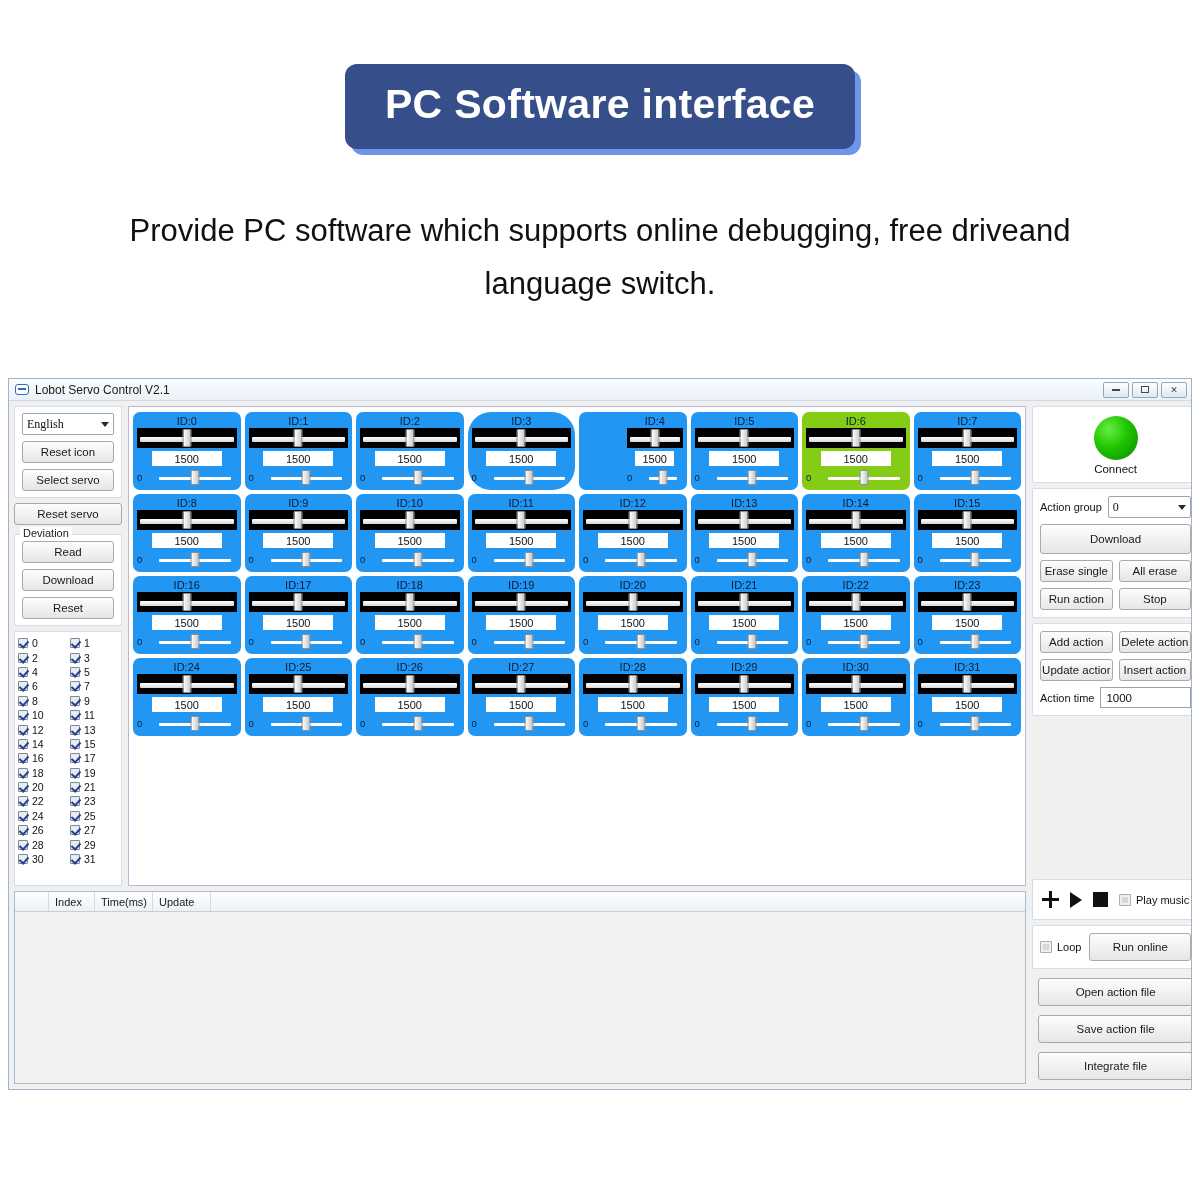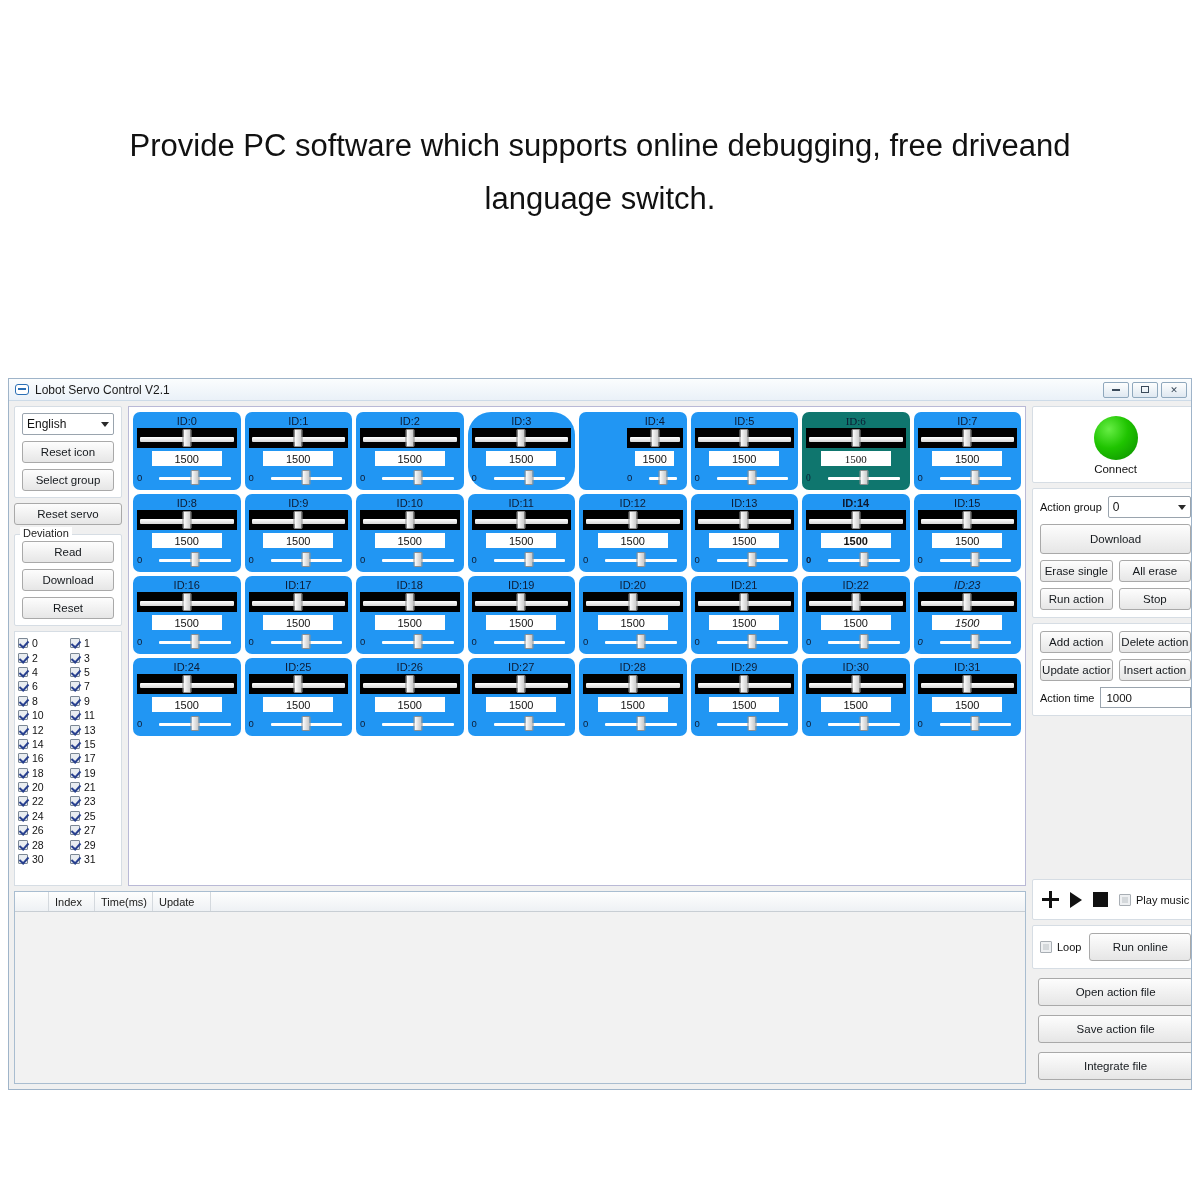--- a/index.html
+++ b/index.html
@@ -99,20 +99,21 @@
     font-family:"Liberation Sans", sans-serif;
     display:flex; align-items:center; justify-content:center;
     white-space:nowrap; overflow:hidden;
   }
   .sel {
     height:22px; width:100%;
     border:1px solid #9aa4ae; border-radius:2px;
     background:#ffffff; font-size:12px; color:#111;
     display:flex; align-items:center; padding:0 4px;
     position:relative;
+    font-family:Liberation Serif, serif;
   }
   .sel .cv { flex:1; }
   .caret {
     width:0; height:0;
     border-left:4px solid transparent; border-right:4px solid transparent;
     border-top:5px solid #2a2a2a;
   }
   .grp-free { border:none; background:transparent; padding:0; gap:5px; display:flex; flex-direction:column; }
 
   .cb-panel {
@@ -264,20 +265,24 @@
     border:none; background:transparent; padding:4px 6px;
     display:flex; flex-direction:column; gap:9px;
   }
   .file-grp .btn { height:28px; }
   .spacer-flex { flex:1; }
 </style>
 </head>
 <body>
 
 <div class="promo-header">
+  <div class="banner-wrap">
+    <div class="banner-shadow"></div>
+    <div class="banner">PC Software interface</div>
+  </div>
   <div class="promo-desc">Provide PC software which supports online debugging, free driveand language switch.</div>
 </div>
 
 <div class="app-window">
 
   <div class="titlebar">
     <div class="title-icon"></div>
     <div class="title-text">Lobot Servo Control V2.1</div>
     <div class="win-btns">
       <div class="win-btn">
@@ -297,21 +302,21 @@
       <div class="upper-row">
 
         <div class="ctrl-panel">
 
           <div class="grp">
             <div class="sel">
               <span class="cv">English</span>
               <span class="caret"></span>
             </div>
             <div class="btn">Reset icon</div>
-            <div class="btn">Select group</div>
+            <div class="btn">Select servo</div>
           </div>
 
           <div class="grp-free">
             <div class="btn">Reset servo</div>
           </div>
 
           <div class="grp" style="margin-top:4px;">
             <div class="grp-legend">Deviation</div>
             <div class="btn">Read</div>
             <div class="btn">Download</div>
@@ -535,21 +540,21 @@
                 </div>
                 <div class="val-box">1500</div>
                 <div class="dev-row">
                   <div class="dev-num">0</div>
                   <div class="dev-track">
                     <div class="dev-rail"></div>
                     <div class="dev-thumb"></div>
                   </div>
                 </div>
               </div>
-              <div class="servo-card" style="background: #0f766e; font-family: Liberation Serif, serif;">
+              <div class="servo-card" style="background: #84cc16;">
                 <div class="servo-id">ID:6</div>
                 <div class="track-black">
                   <div class="rail"></div>
                   <div class="thumb"></div>
                 </div>
                 <div class="val-box">1500</div>
                 <div class="dev-row">
                   <div class="dev-num">0</div>
                   <div class="dev-track">
                     <div class="dev-rail"></div>
@@ -655,21 +660,21 @@
                 </div>
                 <div class="val-box">1500</div>
                 <div class="dev-row">
                   <div class="dev-num">0</div>
                   <div class="dev-track">
                     <div class="dev-rail"></div>
                     <div class="dev-thumb"></div>
                   </div>
                 </div>
               </div>
-              <div class="servo-card" style="background: rgb(33, 150, 243); font-weight: bold;">
+              <div class="servo-card" style="background: rgb(33, 150, 243);">
                 <div class="servo-id">ID:14</div>
                 <div class="track-black">
                   <div class="rail"></div>
                   <div class="thumb"></div>
                 </div>
                 <div class="val-box">1500</div>
                 <div class="dev-row">
                   <div class="dev-num">0</div>
                   <div class="dev-track">
                     <div class="dev-rail"></div>
@@ -790,21 +795,21 @@
                 </div>
                 <div class="val-box">1500</div>
                 <div class="dev-row">
                   <div class="dev-num">0</div>
                   <div class="dev-track">
                     <div class="dev-rail"></div>
                     <div class="dev-thumb"></div>
                   </div>
                 </div>
               </div>
-              <div class="servo-card" style="background: rgb(33, 150, 243); font-style: italic;">
+              <div class="servo-card" style="background: rgb(33, 150, 243);">
                 <div class="servo-id">ID:23</div>
                 <div class="track-black">
                   <div class="rail"></div>
                   <div class="thumb"></div>
                 </div>
                 <div class="val-box">1500</div>
                 <div class="dev-row">
                   <div class="dev-num">0</div>
                   <div class="dev-track">
                     <div class="dev-rail"></div>

